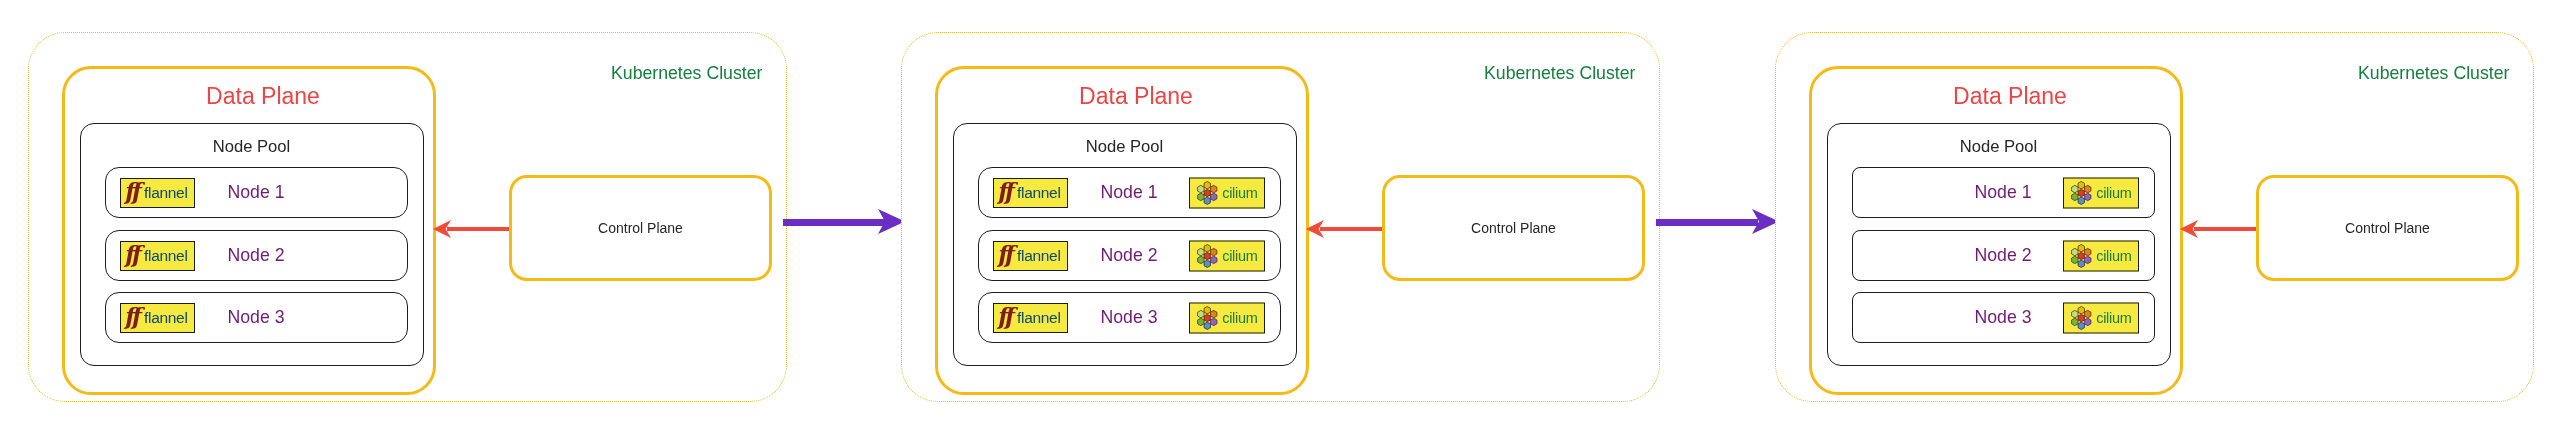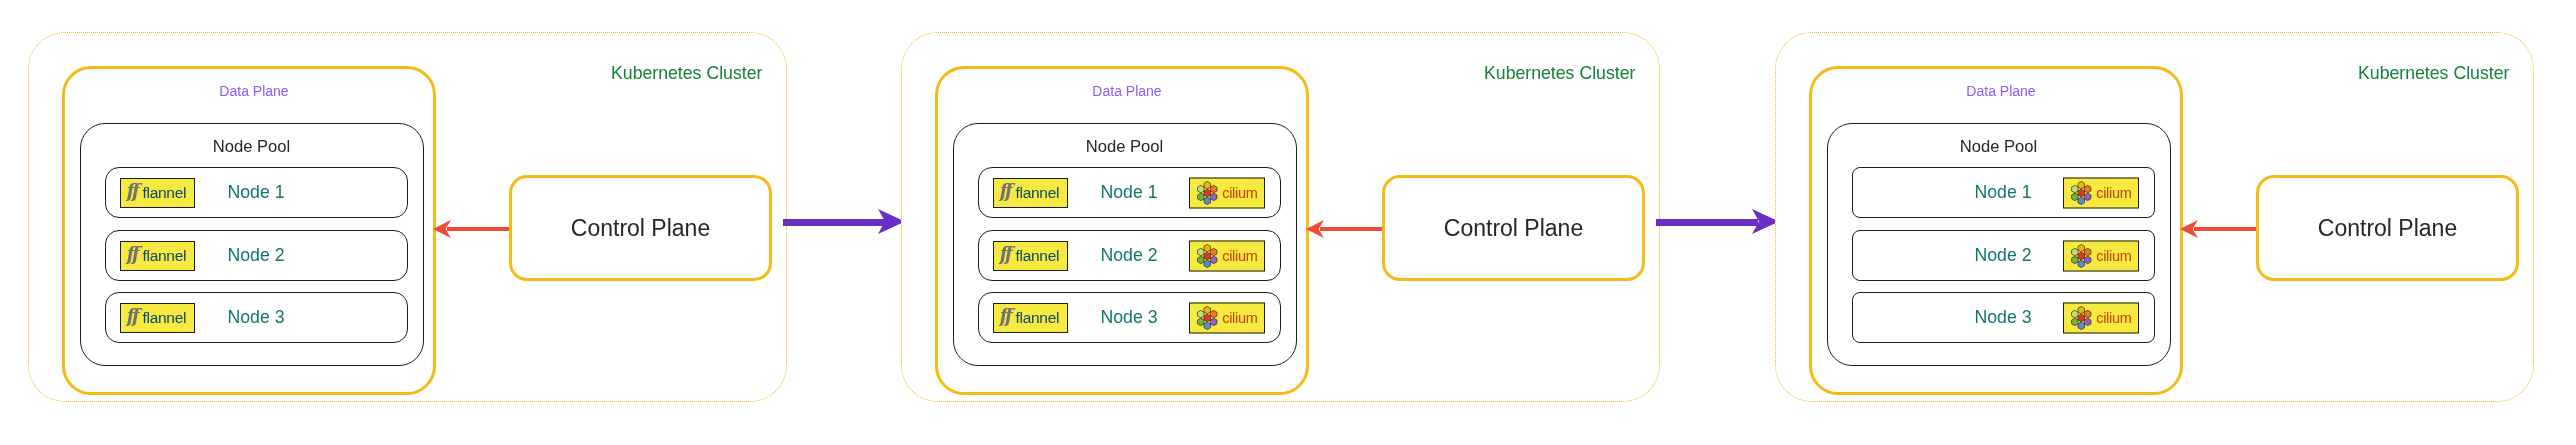--- a/index.html
+++ b/index.html
@@ -21,66 +21,66 @@
   .cluster-title{
     position:absolute;top:30px;right:23.6px;
     font-size:17.7px;line-height:20.4px;color:#15803d;white-space:nowrap;
   }
   
   .data-plane{
     position:absolute;left:33px;top:33px;width:368px;height:323px;
     border:3.2px solid #F5BA16;border-radius:29px;background:#ffffff;
   }
   .dp-title{
-    position:absolute;top:14px;left:5px;width:100%;
-    text-align:center;font-size:14px;color:#8b5cf6;
+    position:absolute;top:14px;left:14px;width:100%;
+    text-align:center;font-size:23px;color:#ef4444;
   }
   
   .node-pool{
     position:absolute;left:14.5px;top:54px;width:342px;height:241px;
-    border:1.6px solid #1d1d1d;border-radius:25px;background:#ffffff;
+    border:1.6px solid #1d1d1d;border-radius:14px;background:#ffffff;
   }
   .np-title{
     position:absolute;top:13px;left:0;width:100%;
     text-align:center;font-size:16.6px;color:#262626;
   }
   .node-row{
     position:absolute;left:24px;width:301px;height:49px;
     border:1.6px solid #1d1d1d;border-radius:14px;background:#ffffff;
     display:flex;align-items:center;justify-content:center;
   }
   .row-1{top:43px;}
   .row-2{top:106px;}
   .row-3{top:168px;}
   .cluster--3 .node-row{border-radius:8px;}
-  .node-label{font-size:17.7px;color:#0f766e;}
+  .node-label{font-size:17.7px;color:#701a75;}
   
   .badge{
     position:absolute;top:50%;transform:translateY(-50%);
     background:#F6E93F;border:1.6px solid #1c1c1c;
     display:flex;align-items:center;justify-content:center;
   }
   .flannel-badge{left:14px;width:73px;height:28px;}
   .cilium-badge{right:14.5px;width:74px;height:29px;}
   .flannel-glyph{
     font-family:"DejaVu Serif","Liberation Serif",serif;
     font-style:italic;font-weight:bold;
-    font-size:18px;line-height:21.4px;letter-spacing:-0.14em;
-    color:#737373;margin:-3.2px 5.4px 0 -1.1px;text-align:right;
+    font-size:23px;line-height:21.4px;letter-spacing:-0.14em;
+    color:#7f1d1d;margin:-3.2px 5.4px 0 -1.1px;text-align:right;
   }
   .flannel-text{font-size:15.5px;color:#0c4a6e;letter-spacing:-0.02em;}
   .cilium-logo{width:22.5px;height:25px;margin-right:3.2px;flex:0 0 auto;}
-  .cilium-text{font-size:14.5px;color:#c2410c;letter-spacing:-0.02em;}
+  .cilium-text{font-size:14.5px;color:#15803d;letter-spacing:-0.02em;}
   
   .control-plane{
     position:absolute;left:480px;top:142px;width:257px;height:100px;
     border:3.7px solid #F5BA16;border-radius:18px;background:#ffffff;
     display:flex;align-items:center;justify-content:center;
   }
-  .cp-label{font-size:23px;color:#262626;}
+  .cp-label{font-size:14px;color:#262626;}
   
   .red-arrow-line{
     position:absolute;left:418px;top:194px;width:62px;height:3.7px;
     background:#EF4B39;
   }
   .red-arrow-head{
     position:absolute;left:404px;top:187px;width:18px;height:18px;
     background:#EF4B39;
     clip-path:polygon(100% 0, 0 50%, 100% 100%, 70% 50%);
   }

